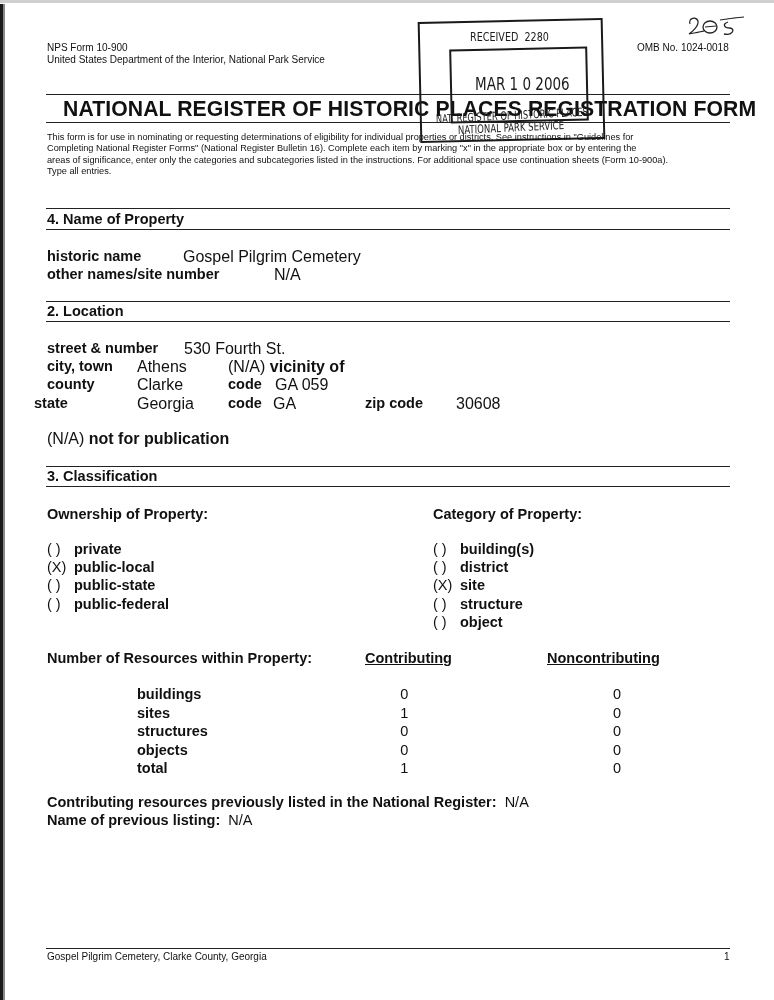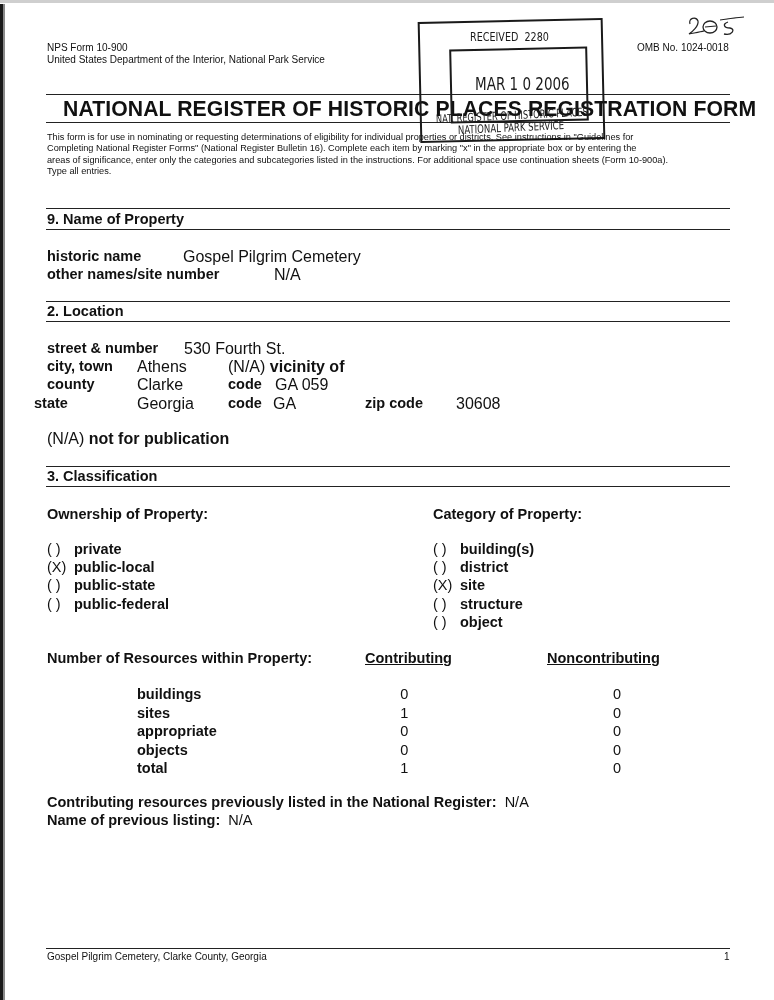--- a/index.html
+++ b/index.html
@@ -75,21 +75,21 @@
 <div class="abs stamp-text" style="left:458px; top:123px; transform: scaleX(0.74) rotate(-2deg);">NATIONAL PARK SERVICE</div>
 
 <div class="abs tiny" style="left:47px; top:132px; width:690px;">
   <div>This form is for use in nominating or requesting determinations of eligibility for individual properties or districts.  See instructions in "Guidelines for</div>
   <div>Completing National Register Forms" (National Register Bulletin 16).  Complete each item by marking "x" in the appropriate box or by entering the</div>
   <div>areas of significance, enter only the categories and subcategories listed in the instructions.  For additional space use continuation sheets (Form 10-900a).</div>
   <div>Type all entries.</div>
 </div>
 
 <div class="rule" style="top:208px;"></div>
-<div class="abs sec" style="left:47px; top:211px;">9. Name of Property</div>
+<div class="abs sec" style="left:47px; top:211px;">4. Name of Property</div>
 <div class="rule" style="top:229px;"></div>
 
 <div class="abs lbl" style="left:47px; top:248px;">historic name</div>
 <div class="abs reg" style="left:183px; top:248px;">Gospel Pilgrim Cemetery</div>
 <div class="abs lbl" style="left:47px; top:266px;">other names/site number</div>
 <div class="abs reg" style="left:274px; top:266px;">N/A</div>
 
 <div class="rule" style="top:301px;"></div>
 <div class="abs sec" style="left:47px; top:303px;">2.  Location</div>
 <div class="rule" style="top:321px;"></div>
@@ -152,21 +152,21 @@
     <span class="b" style="width:249px;">buildings</span>
     <span class="num">0</span>
     <span class="num" style="margin-left:173px;">0</span>
   </div>
   <div style="display:flex;">
     <span class="b" style="width:249px;">sites</span>
     <span class="num">1</span>
     <span class="num" style="margin-left:173px;">0</span>
   </div>
   <div style="display:flex;">
-    <span class="b" style="width:249px;">appropriate</span>
+    <span class="b" style="width:249px;">structures</span>
     <span class="num">0</span>
     <span class="num" style="margin-left:173px;">0</span>
   </div>
   <div style="display:flex;">
     <span class="b" style="width:249px;">objects</span>
     <span class="num">0</span>
     <span class="num" style="margin-left:173px;">0</span>
   </div>
   <div style="display:flex;">
     <span class="b" style="width:249px;">total</span>

